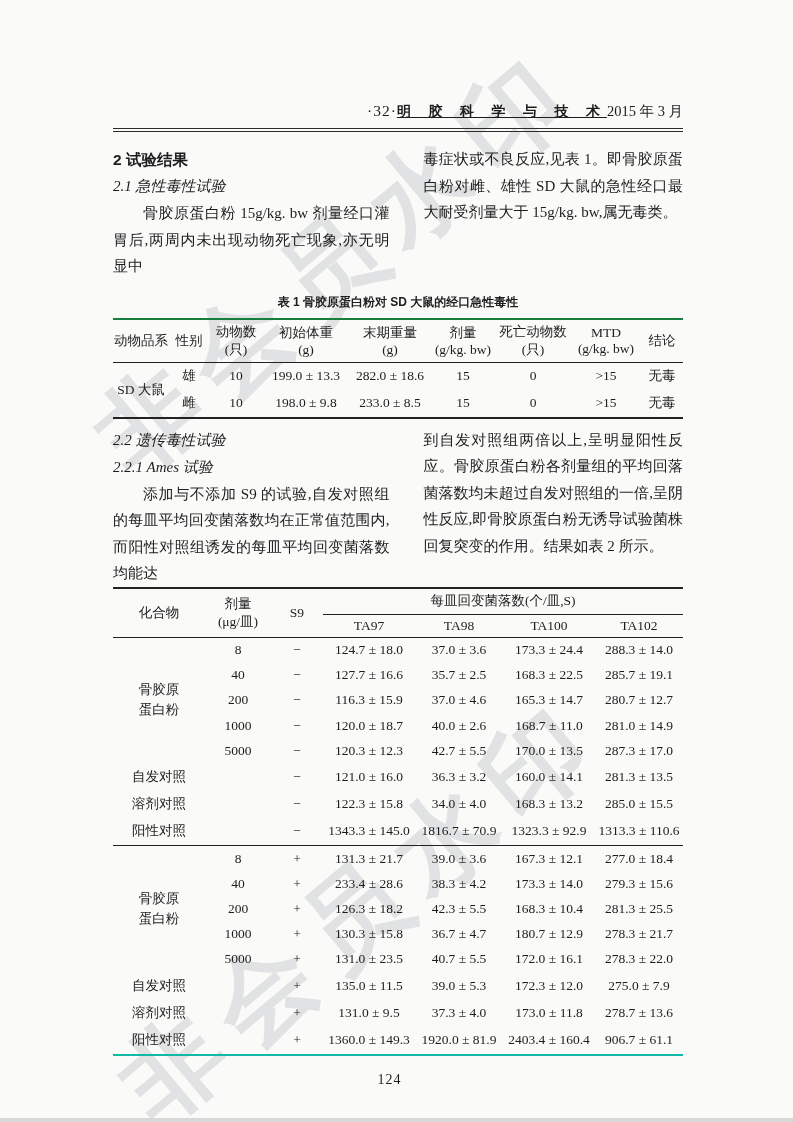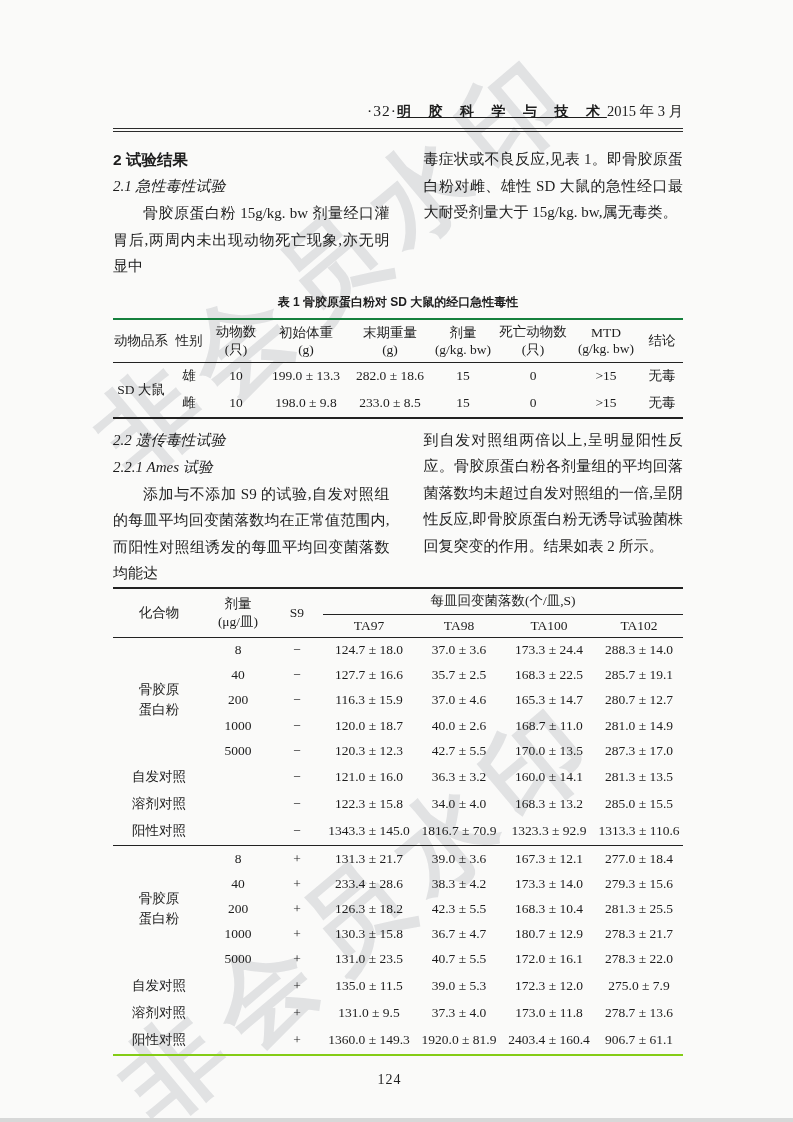--- a/index.html
+++ b/index.html
@@ -30,21 +30,21 @@
          font-size:15.5px;line-height:27px;margin:0;}
   .h-kai{font-style:italic;font-weight:500;font-size:15px;line-height:27px;margin:0;}
   
   .tcaption{font-family:"Liberation Sans","DejaVu Sans",sans-serif;font-weight:bold;
             font-size:12px;text-align:center;margin:14px 0 7px 0;}
   table{border-collapse:collapse;width:570px;table-layout:fixed;}
   .t1{border-top:2px solid #15803d;border-bottom:2px solid #222;}
   .t1 th,.t1 td{font-size:13.5px;text-align:center;vertical-align:middle;padding:3px 0;font-weight:normal;}
   .t1 thead tr th{border-bottom:1px solid #222;}
   .t1 td{padding:4.5px 0;}
-  .t2{border-top:2px solid #222;border-bottom:2px solid #84cc16;margin-bottom:12px;font-family:Liberation Serif, serif;}
+  .t2{border-top:2px solid #222;border-bottom:2px solid #14b8a6;margin-bottom:12px;font-family:Liberation Serif, serif;}
   .t2 th,.t2 td{font-size:13.5px;text-align:center;vertical-align:middle;font-weight:normal;}
   .t2 th{padding:3px 0;}
   .t2 td{padding:4.6px 0;}
   .t2 .hb{border-bottom:1px solid #222;}
   .t2 .span-th{border-bottom:1px solid #222;padding-bottom:4px;}
   .t2 .sep{border-top:1px solid #222;}
   .grp div{line-height:20px;}
   
   .pagefoot{position:absolute;z-index:1;left:0;top:1072px;width:779px;text-align:center;
             font-size:14px;letter-spacing:1px;}

